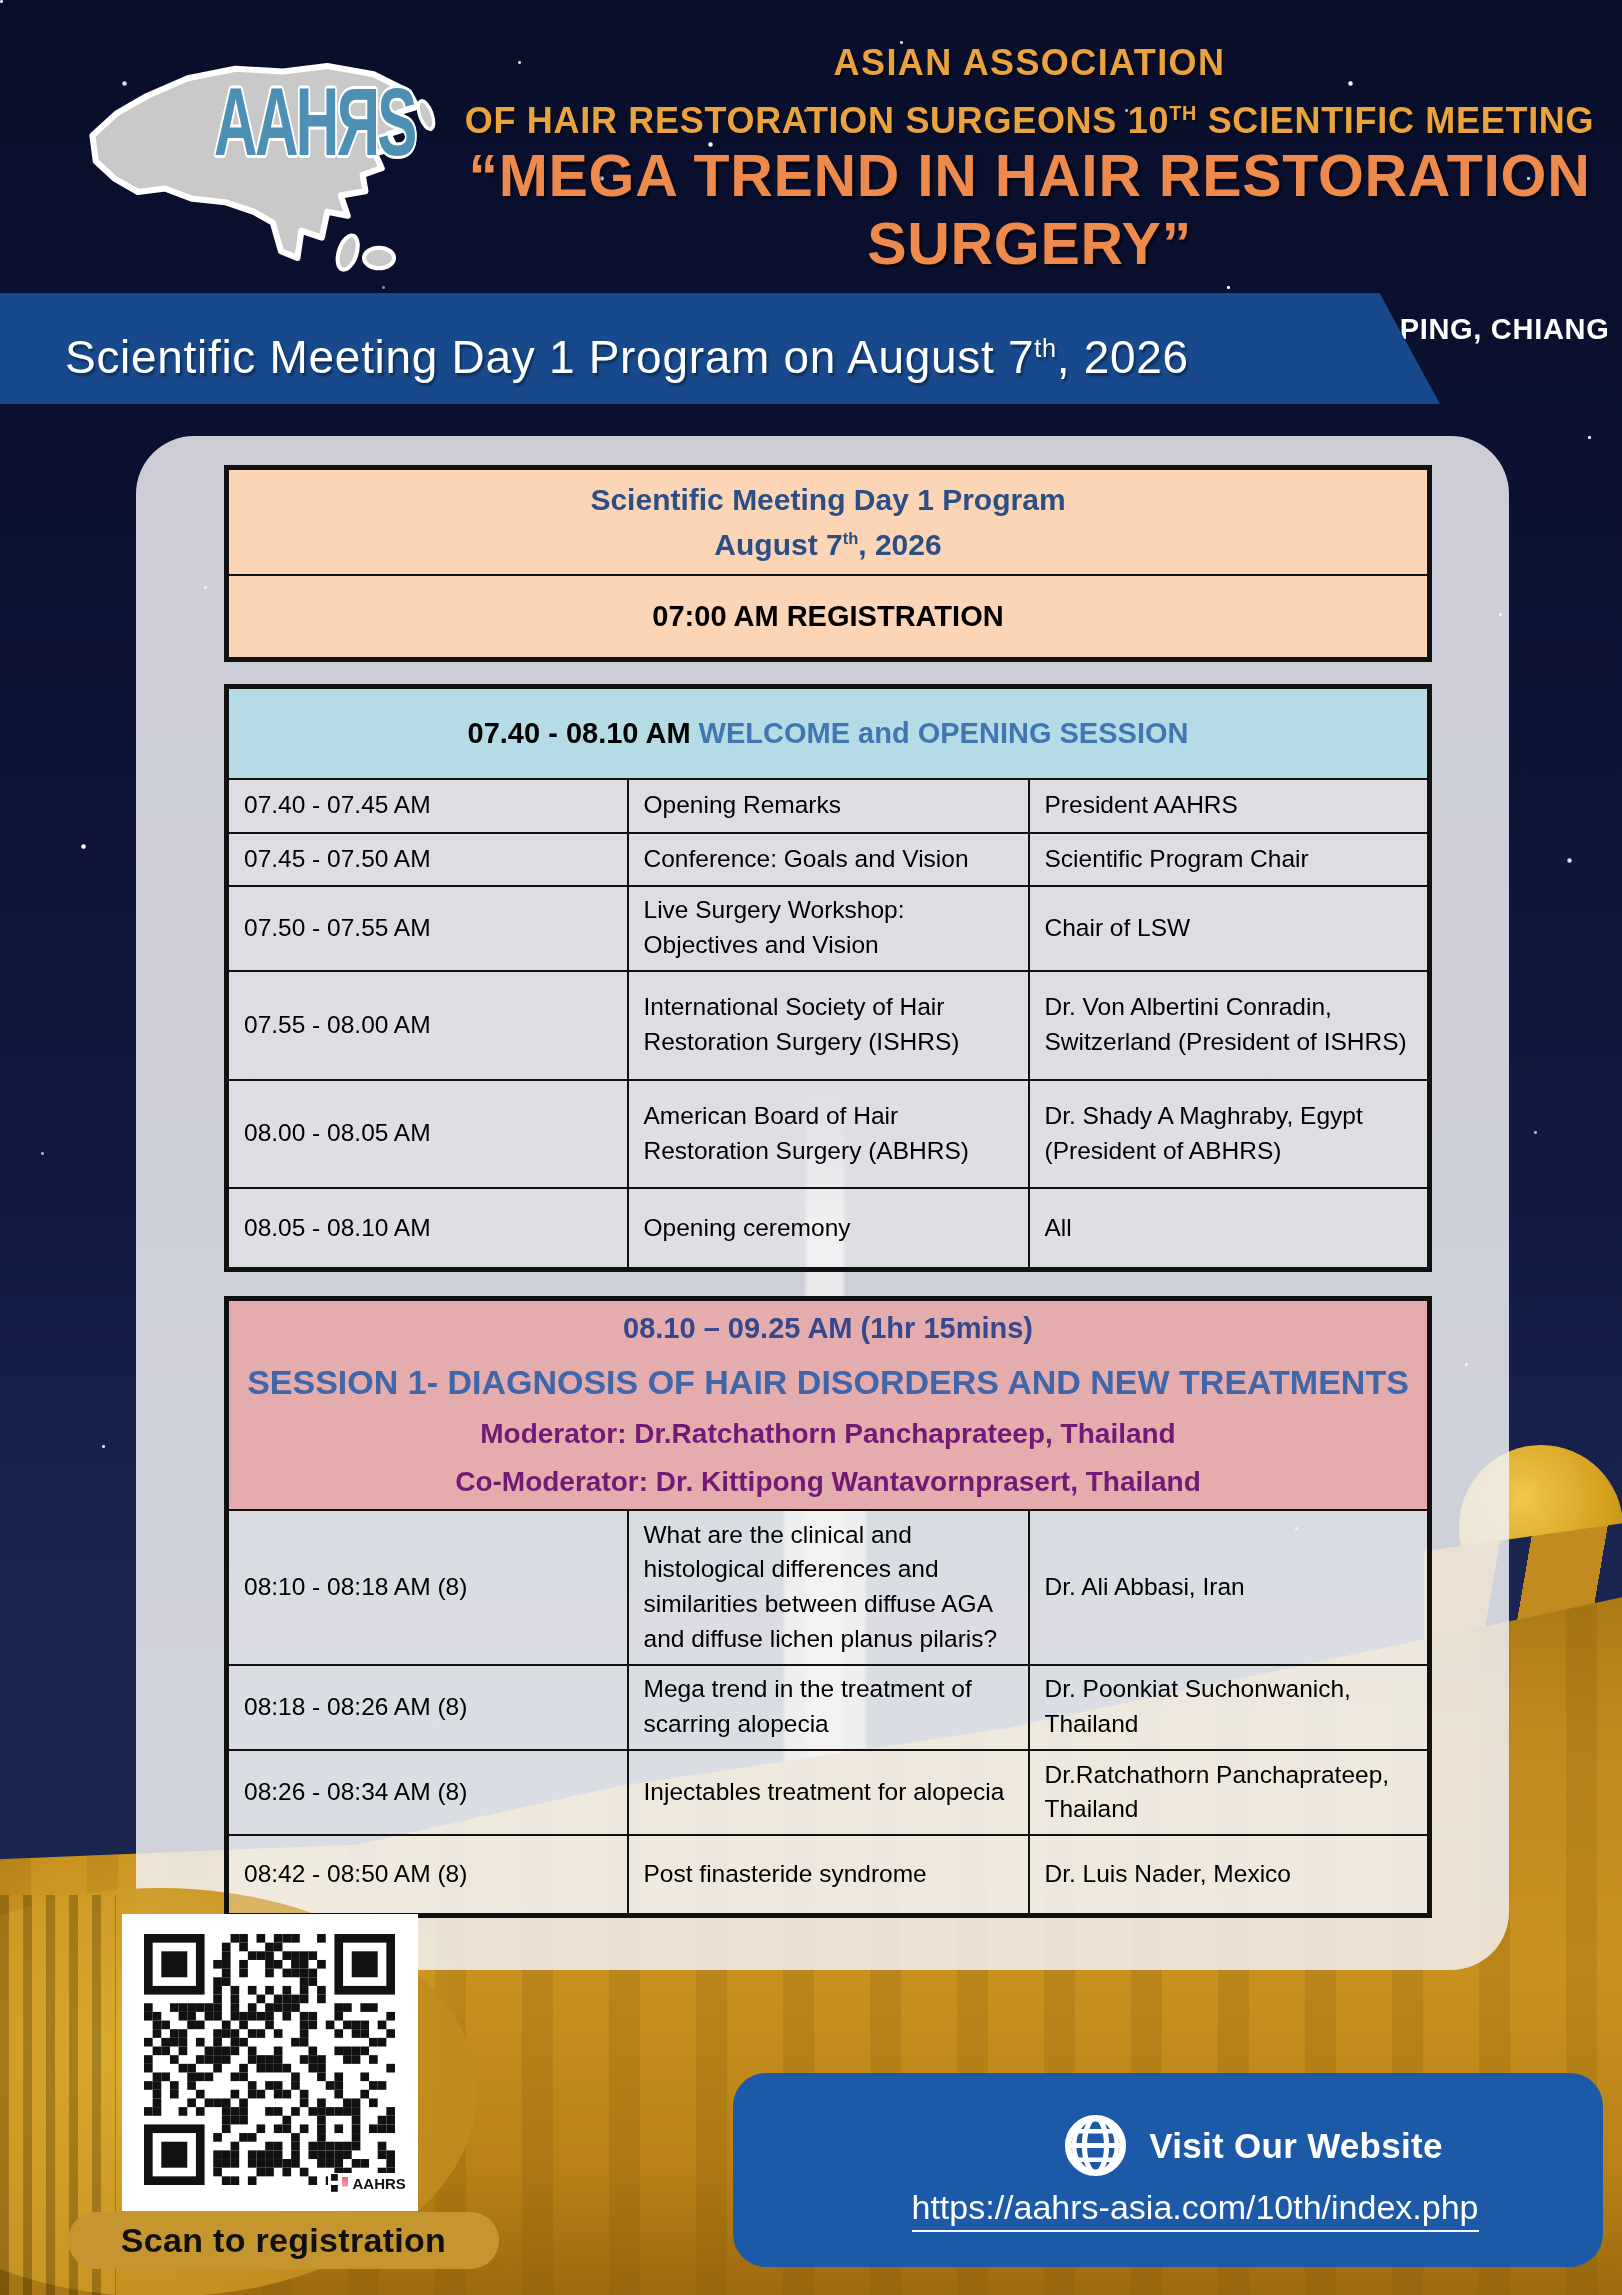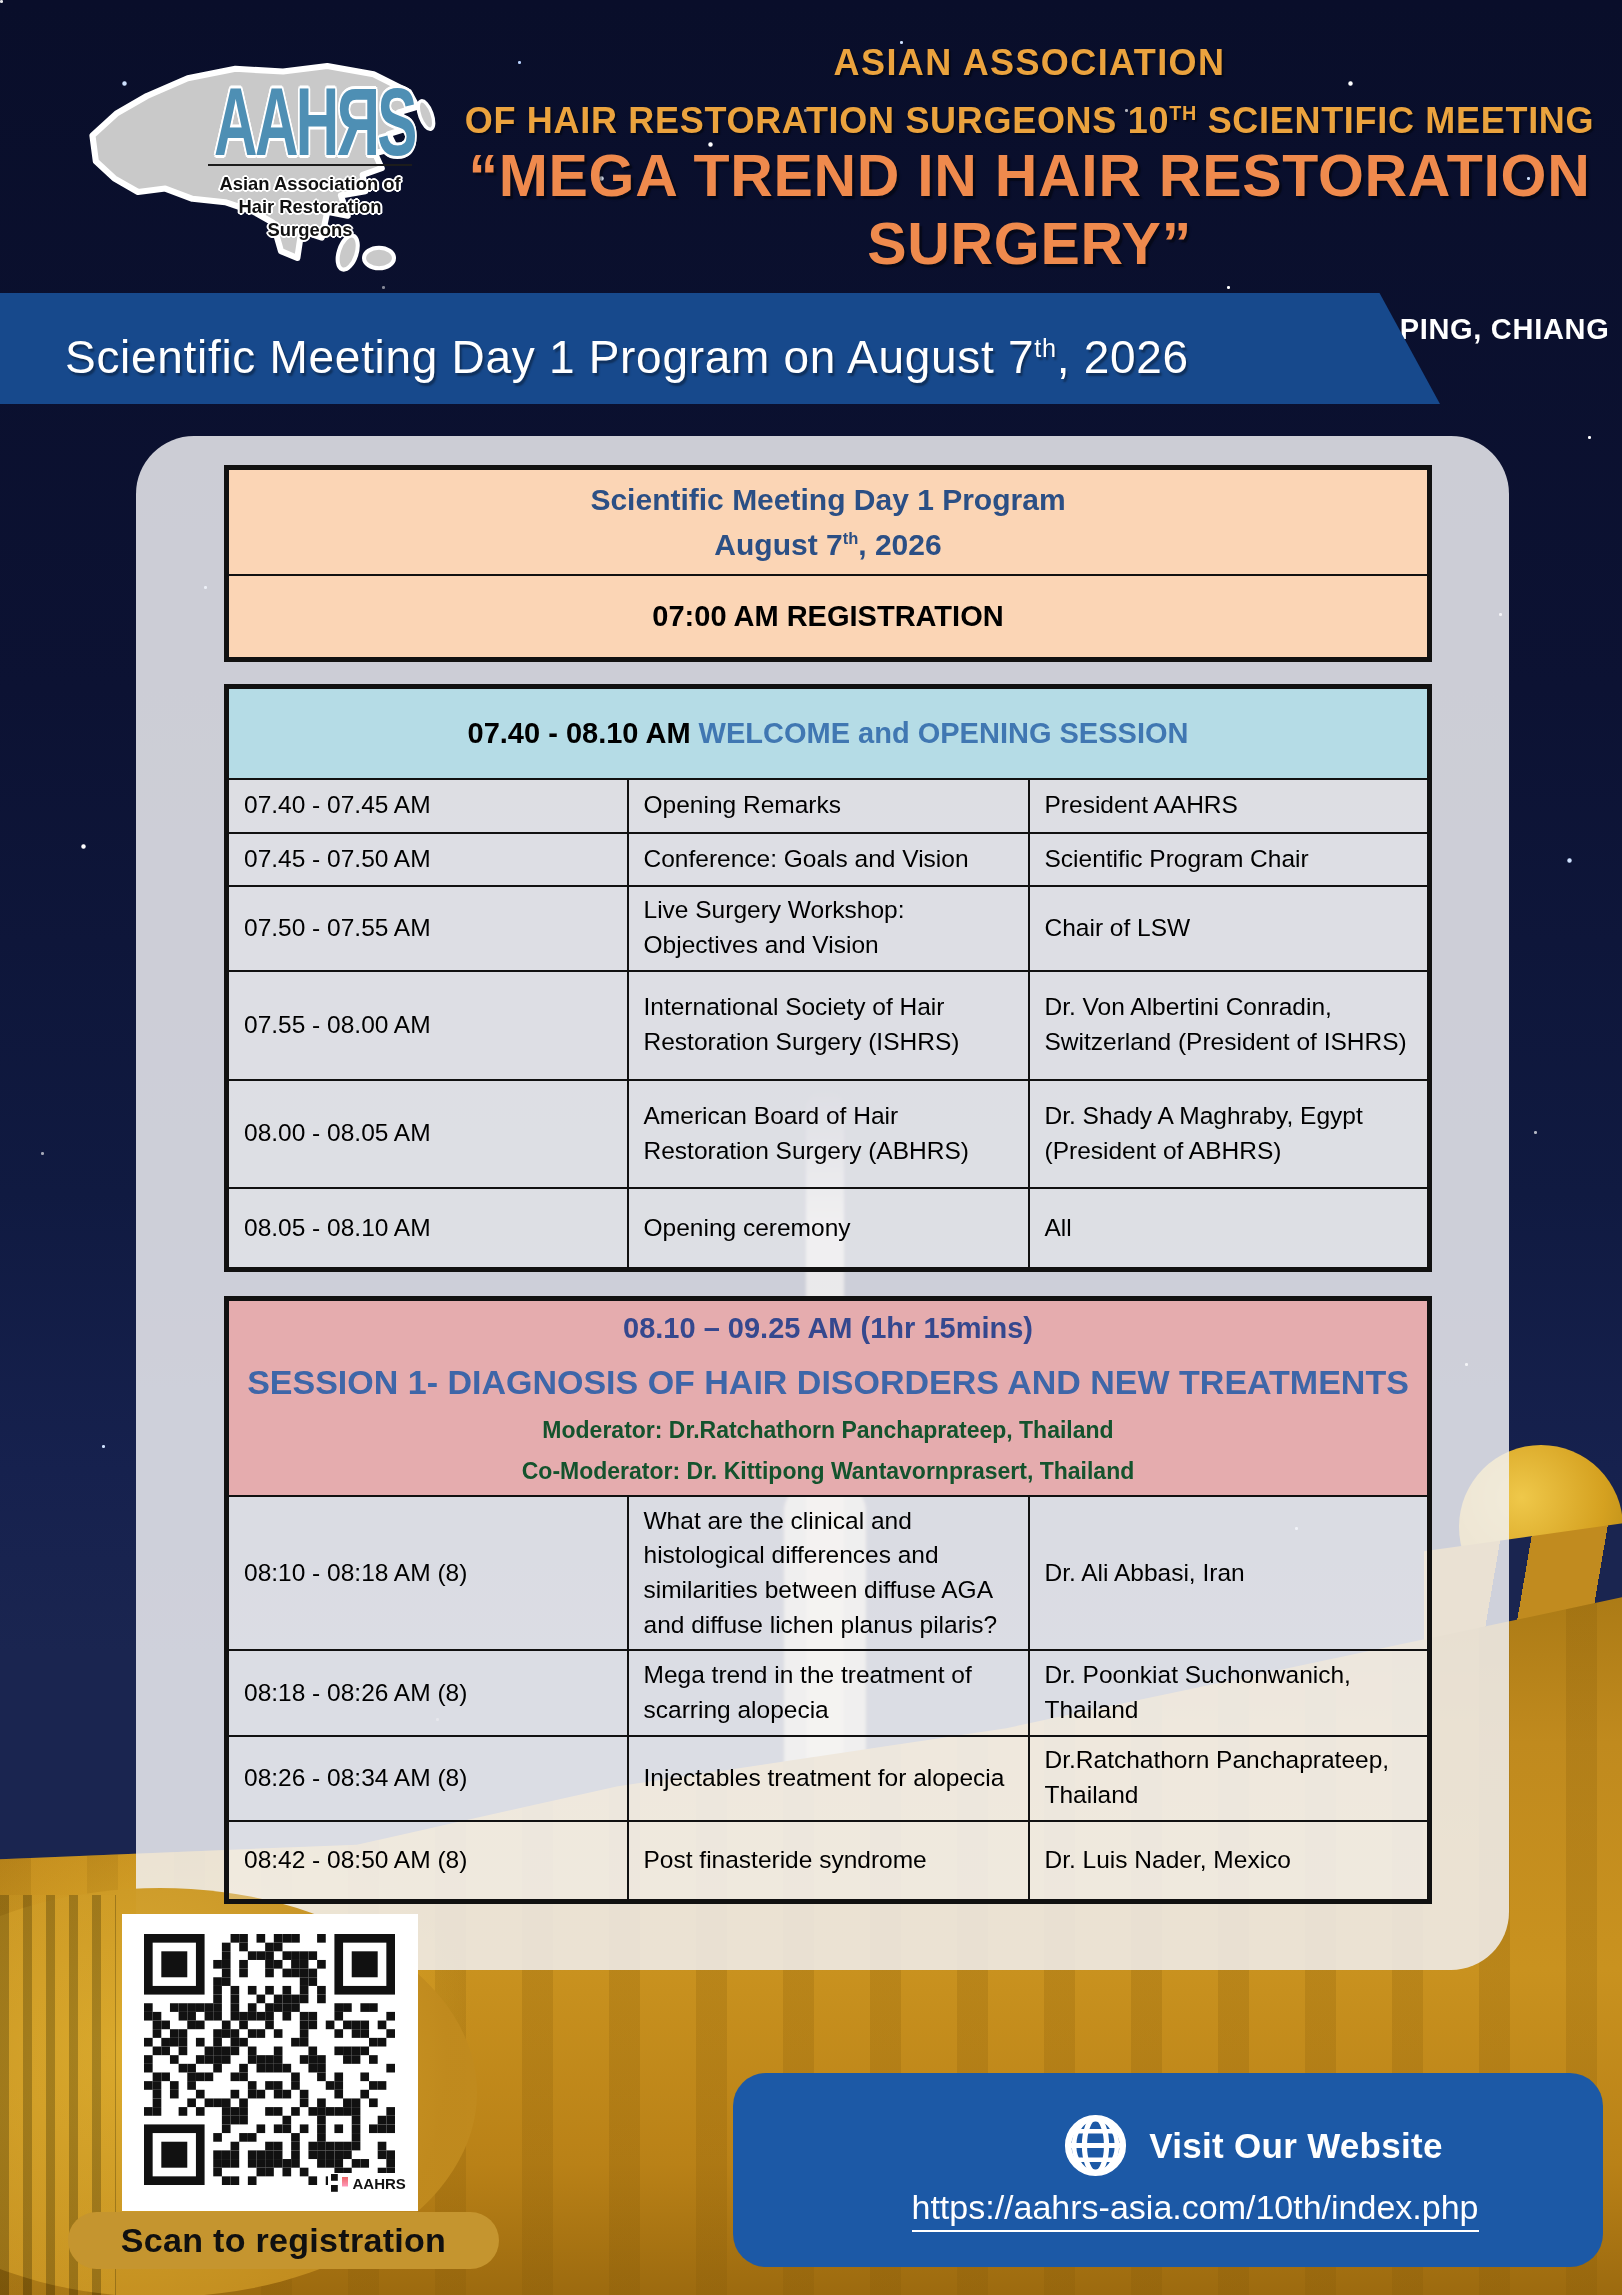--- a/index.html
+++ b/index.html
@@ -85,21 +85,21 @@
   .pc-reg{font-size:29px;font-weight:bold;color:#000;}
   #t2{top:684px;}
   #t2 td.hdr{background:#B5DCE6;text-align:center;font-size:29px;font-weight:bold;height:75px;}
   #t2 td.hdr .hl{color:#4077B2;}
   #t2 td{background:rgba(252,252,253,.35);}
   #t3{top:1296px;}
   #t3 td.hdr{background:#E5ACAE;text-align:center;height:136px;font-weight:bold;}
   #t3 td{background:rgba(252,252,253,.28);}
   .s1-time{font-size:29px;color:#35488E;font-weight:bold;}
   .s1-title{font-size:34px;color:#3E66A8;font-weight:bold;margin-top:9px;}
-  .s1-mod{font-size:23px;color:#14532d;font-weight:bold;margin-top:8.2px;}
+  .s1-mod{font-size:28px;color:#701a75;font-weight:bold;margin-top:8.2px;}
 
   
   .qr-box{position:absolute;left:122px;top:1914px;width:296px;height:297px;background:#fff;z-index:6;}
   .qr-box svg{position:absolute;left:22px;top:20.4px;}
   .qr-brand{position:absolute;right:9.5px;bottom:17.7px;background:#fff;padding:1.4px 2.7px;
     display:flex;align-items:center;gap:4.1px;font-size:15px;font-weight:bold;color:#111;}
   .qr-brand .mark{width:17.7px;height:17.7px;
     background:
       linear-gradient(#111,#111) 0 0/6.8px 6.8px no-repeat,
       linear-gradient(#111,#111) 0 11px/6.8px 6.8px no-repeat,
@@ -129,24 +129,20 @@
 <div class="left-ornament"></div>
 
 <div class="logo">
   <svg class="map" width="388" height="239" viewBox="0 0 570 350">
     <path d="M55,150 L90,118 135,92 195,66 265,52 335,56 400,48 468,60 520,86 532,108 505,116 522,138 490,148 500,168 470,176 480,198 452,208 456,232 420,238 430,268 400,262 392,300 362,290 356,330 332,320 320,278 292,262 250,248 202,243 162,228 122,233 87,213 60,188 Z" fill="#C9C9C9" stroke="#ffffff" stroke-width="9" stroke-linejoin="round"></path>
     <ellipse cx="430" cy="322" rx="13" ry="26" transform="rotate(18 430 322)" fill="#C9C9C9" stroke="#fff" stroke-width="6"></ellipse>
     <ellipse cx="476" cy="330" rx="22" ry="15" fill="#C9C9C9" stroke="#fff" stroke-width="6"></ellipse>
     <ellipse cx="545" cy="120" rx="9" ry="22" transform="rotate(-20 545 120)" fill="#C9C9C9" stroke="#fff" stroke-width="5"></ellipse>
   </svg>
   <div class="logo-acronym">AAHЯS</div>
-  <div class="logo-tagline">
-    <div>Asian Association of</div>
-    <div>Hair Restoration Surgeons</div>
-  </div>
 </div>
 
 <div class="head-right">
   <div class="org1">ASIAN ASSOCIATION</div>
   <div class="org2"><span>OF HAIR RESTORATION SURGEONS 10</span><sup>TH</sup><span> SCIENTIFIC MEETING</span></div>
   <div class="theme">“MEGA TREND IN HAIR RESTORATION SURGERY”</div>
   <div class="dateline">
     <span>AUGUST 7-9, 2026</span><span class="sep">|</span><span>INTERCONTINENTAL CHIANG MAI THE MAE PING, CHIANG MAI, THAILAND</span>
   </div>
 </div>

